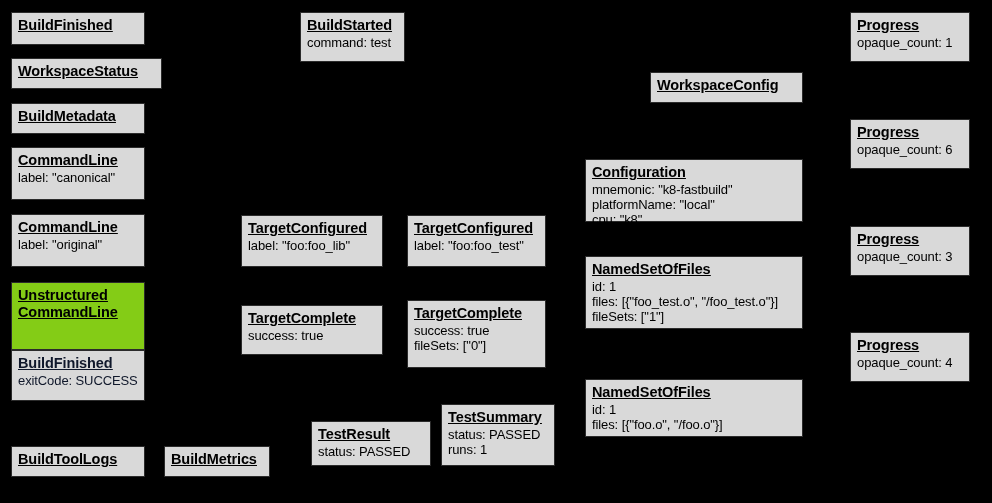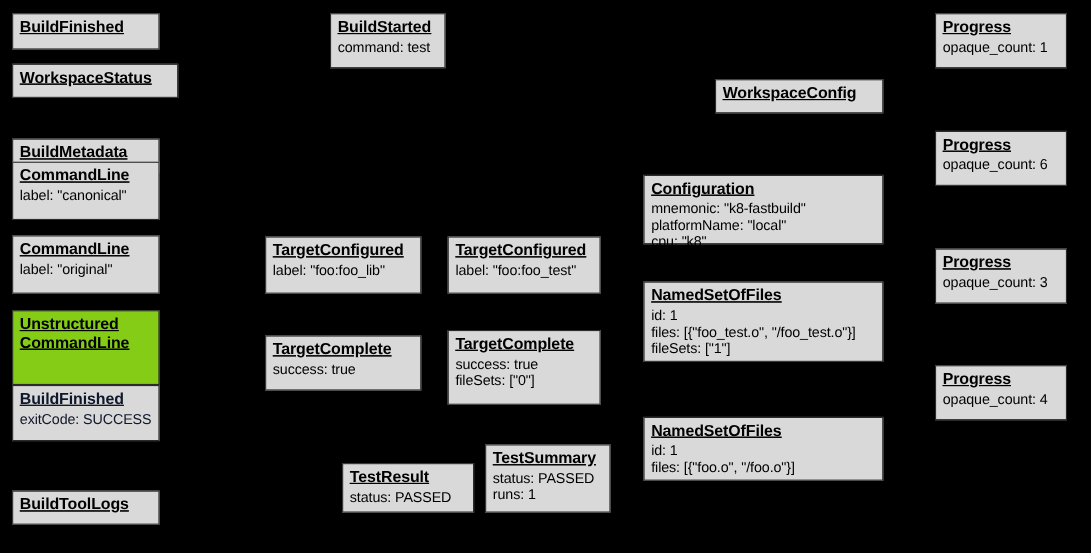--- a/index.html
+++ b/index.html
@@ -54,21 +54,21 @@
     <div class="node" style="left: 11px; top: 12px; width: 134px; height: 33px; background: rgb(217, 217, 217); border-color: rgb(43, 43, 43); color: rgb(0, 0, 0);">
       <div class="node-title">
         <span class="title-line">BuildFinished</span>
       </div>
     </div>
     <div class="node" style="left: 11px; top: 58px; width: 151px; height: 31px; background: rgb(217, 217, 217); border-color: rgb(43, 43, 43); color: rgb(0, 0, 0);">
       <div class="node-title">
         <span class="title-line">WorkspaceStatus</span>
       </div>
     </div>
-    <div class="node" style="left: 11px; top: 103px; width: 134px; height: 31px; background: rgb(217, 217, 217); border-color: rgb(43, 43, 43); color: rgb(0, 0, 0); margin-top: 23px;">
+    <div class="node" style="left: 11px; top: 103px; width: 134px; height: 31px; background: rgb(217, 217, 217); border-color: rgb(43, 43, 43); color: rgb(0, 0, 0);">
       <div class="node-title">
         <span class="title-line">BuildMetadata</span>
       </div>
     </div>
     <div class="node" style="left: 11px; top: 147px; width: 134px; height: 53px; background: rgb(217, 217, 217); border-color: rgb(43, 43, 43); color: rgb(0, 0, 0);">
       <div class="node-title">
         <span class="title-line">CommandLine</span>
       </div>
       <div class="node-props">
         <div class="node-prop">label: "canonical"</div>
@@ -92,20 +92,25 @@
       <div class="node-title">
         <span class="title-line">BuildFinished</span>
       </div>
       <div class="node-props">
         <div class="node-prop">exitCode: SUCCESS</div>
       </div>
     </div>
     <div class="node" style="left: 11px; top: 446px; width: 134px; height: 31px; background: rgb(217, 217, 217); border-color: rgb(43, 43, 43); color: rgb(0, 0, 0);">
       <div class="node-title">
         <span class="title-line">BuildToolLogs</span>
+      </div>
+    </div>
+    <div class="node" style="left: 164px; top: 446px; width: 106px; height: 31px; background: rgb(217, 217, 217); border-color: rgb(43, 43, 43); color: rgb(0, 0, 0);">
+      <div class="node-title">
+        <span class="title-line">BuildMetrics</span>
       </div>
     </div>
     <div class="node" style="left: 300px; top: 12px; width: 105px; height: 50px; background: rgb(217, 217, 217); border-color: rgb(43, 43, 43); color: rgb(0, 0, 0);">
       <div class="node-title">
         <span class="title-line">BuildStarted</span>
       </div>
       <div class="node-props">
         <div class="node-prop">command: test</div>
       </div>
     </div>

